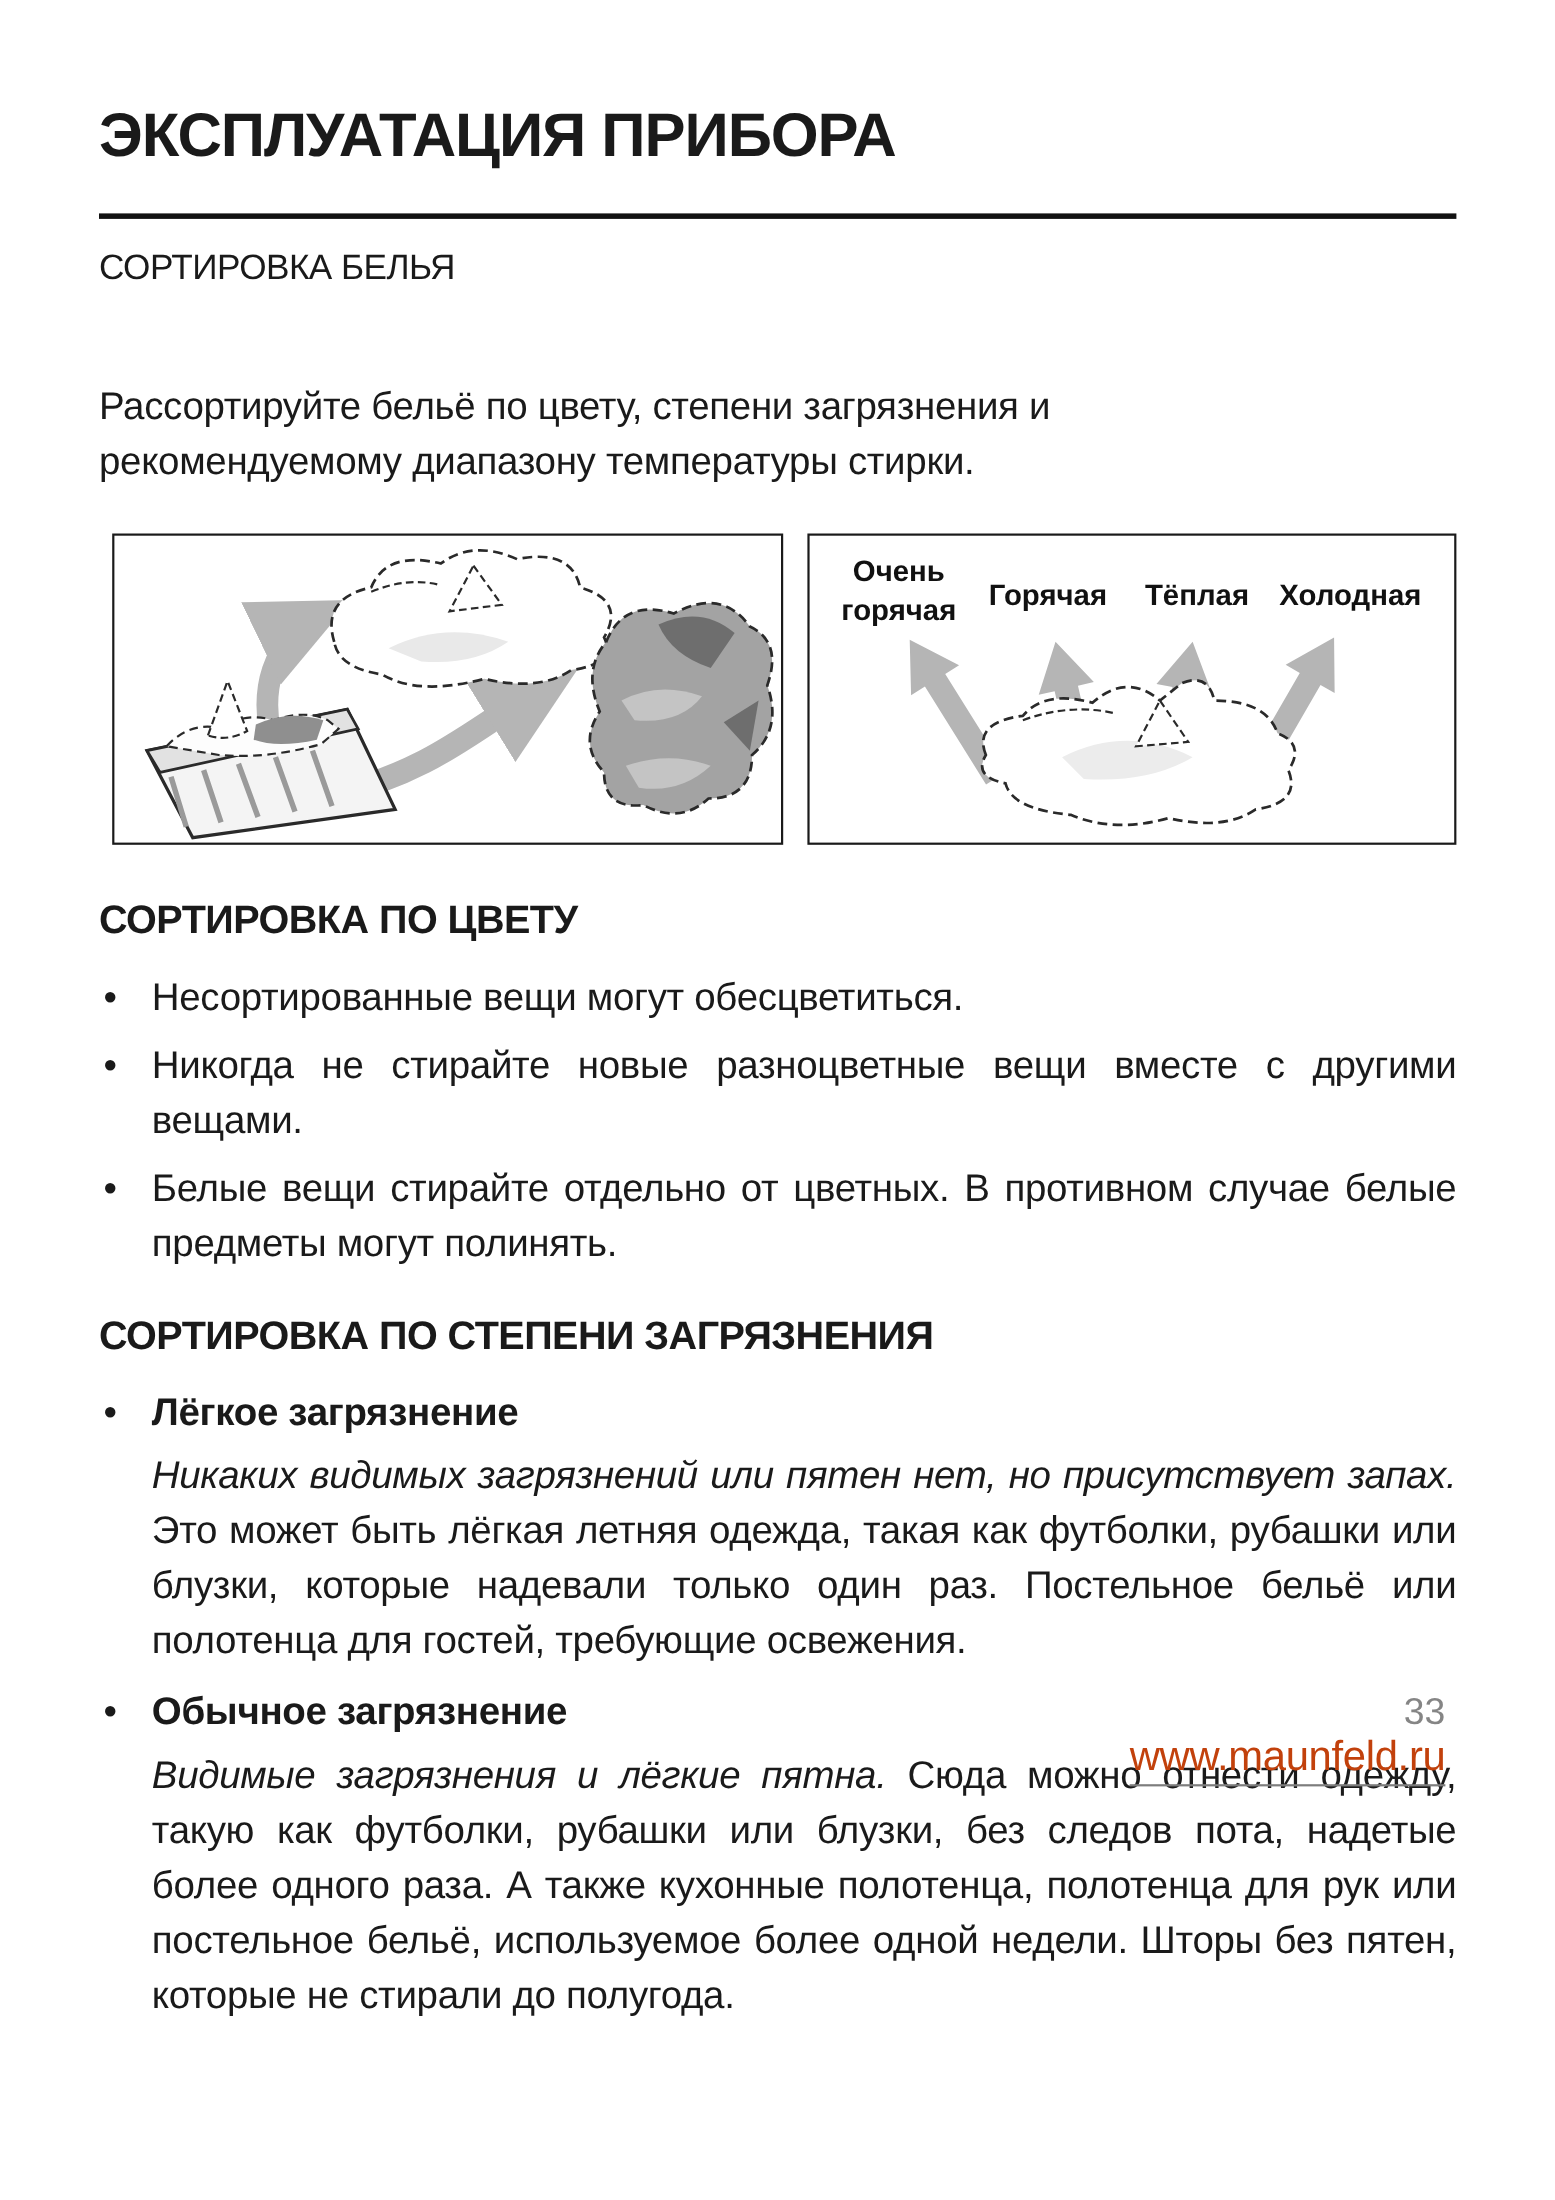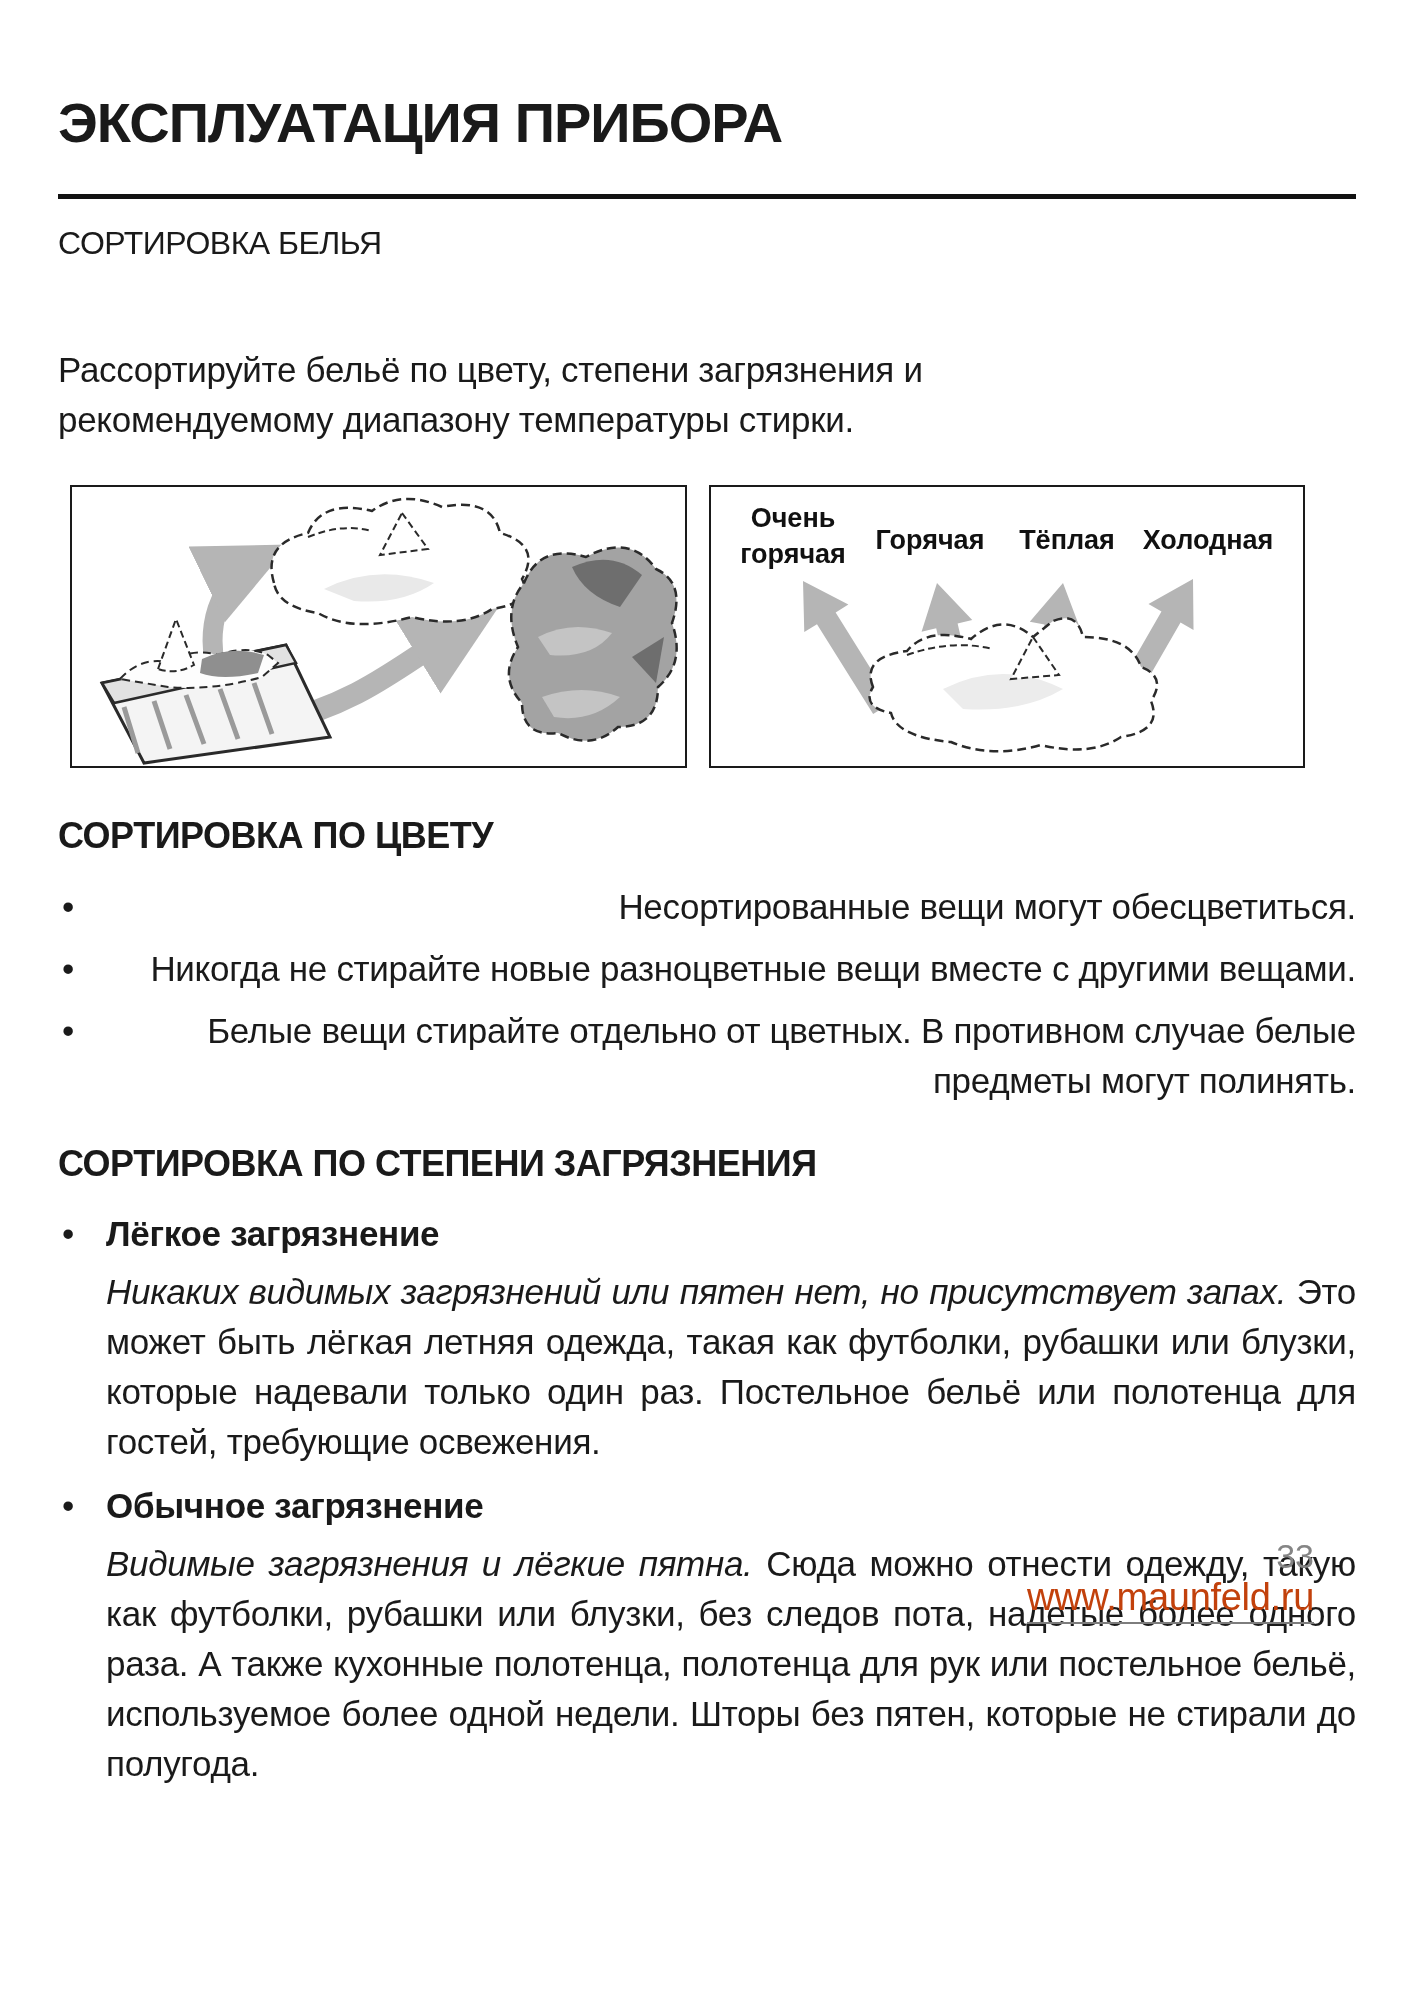--- a/index.html
+++ b/index.html
@@ -1,21 +1,21 @@
 <!DOCTYPE html>
 <html lang="ru"><head>
 <meta charset="utf-8">
 <style>
   html,body{margin:0;padding:0;background:#ffffff;}
   body{
     width:1414px;height:2000px;position:relative;overflow:hidden;
     font-family:"Liberation Sans",sans-serif;color:#1a1a1a;
     -webkit-font-smoothing:antialiased;
   }
-  .page{box-sizing:border-box;width:1414px;height:1676px;padding:92px 58px 0;position:relative;}
+  .page{box-sizing:border-box;width:1414px;height:1676px;padding:92px 90px 0;position:relative;}
 
   .title{
     font-size:56px;font-weight:bold;letter-spacing:-1px;line-height:1.1;
     margin:0 0 40px;
   }
   .rule{height:5px;background:#121212;margin:0 0 26px;}
   .subtitle{font-size:32px;font-weight:400;letter-spacing:-0.5px;line-height:1.15;margin:0 0 84px;}
 
   .intro{font-size:35px;line-height:50px;letter-spacing:-0.3px;margin:0 0 40px;max-width:1060px;}
 
@@ -25,21 +25,21 @@
   .figure.right{width:596px;}
   .figure svg{display:block;width:100%;height:100%;}
   .temp-label{font-family:"Liberation Sans",sans-serif;font-size:27px;font-weight:bold;fill:#111;}
 
   .section-heading{font-size:36px;font-weight:bold;letter-spacing:-0.5px;line-height:1.2;margin:0 0 24px;}
   .section-heading.second{margin-top:36px;}
 
   ul.bullets{list-style:none;margin:0 0 8px;padding:0;}
   ul.bullets li{
     position:relative;padding-left:48px;font-size:35px;line-height:50px;
-    letter-spacing:-0.3px;margin:0 0 12px;text-align:right;
+    letter-spacing:-0.3px;margin:0 0 12px;
   }
   ul.bullets li::before{content:"\2022";position:absolute;left:4px;top:0;}
   .justify{text-align:justify;}
 
   .soil-item{margin:0 0 12px;}
   .soil-term{
     position:relative;padding-left:48px;font-size:35px;line-height:50px;
     font-weight:bold;letter-spacing:-0.3px;margin:0 0 8px;
   }
   .soil-term::before{content:"\2022";position:absolute;left:4px;top:0;font-weight:normal;}

